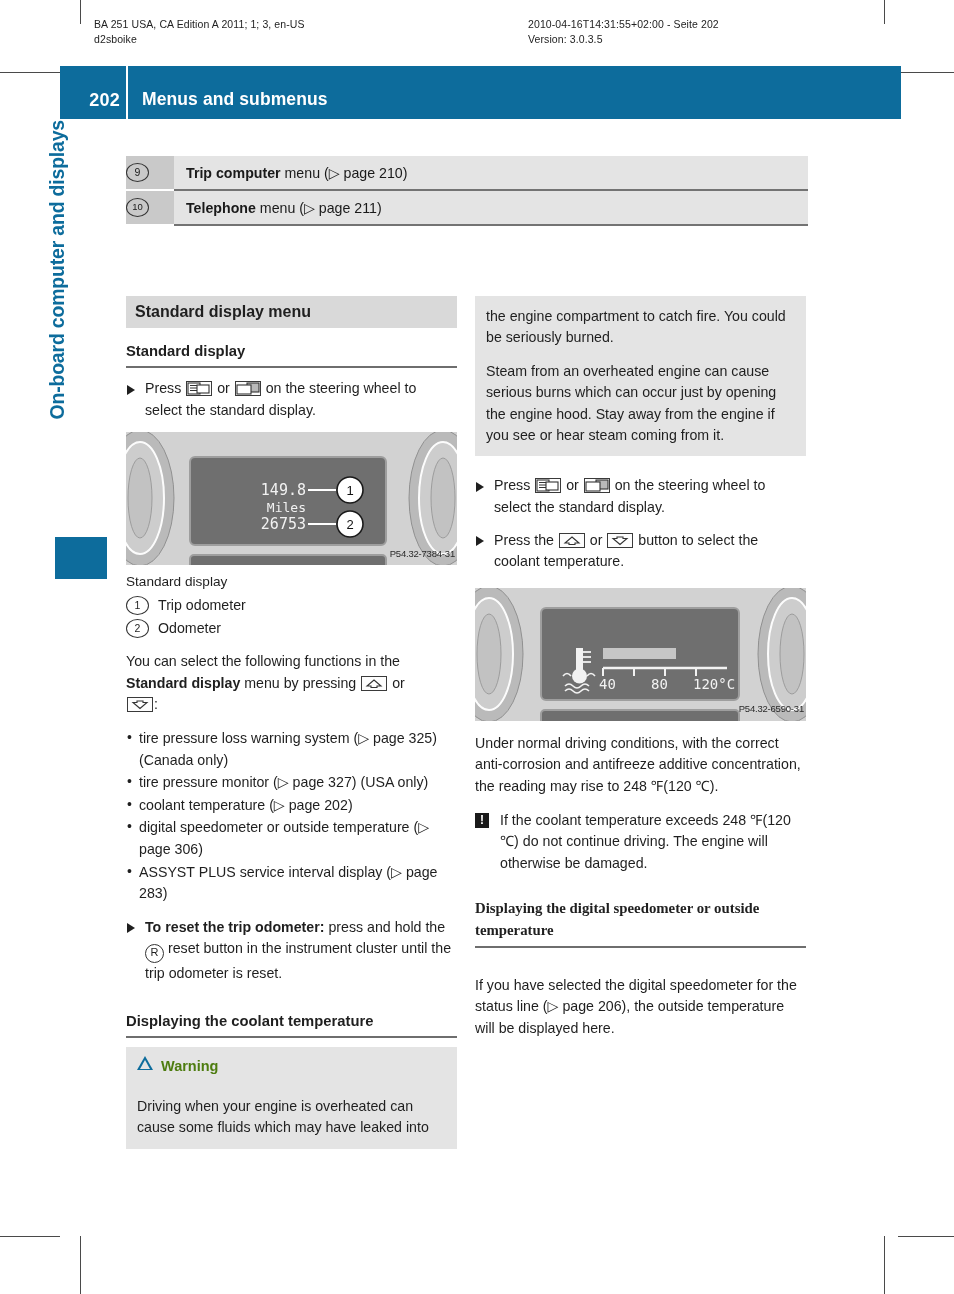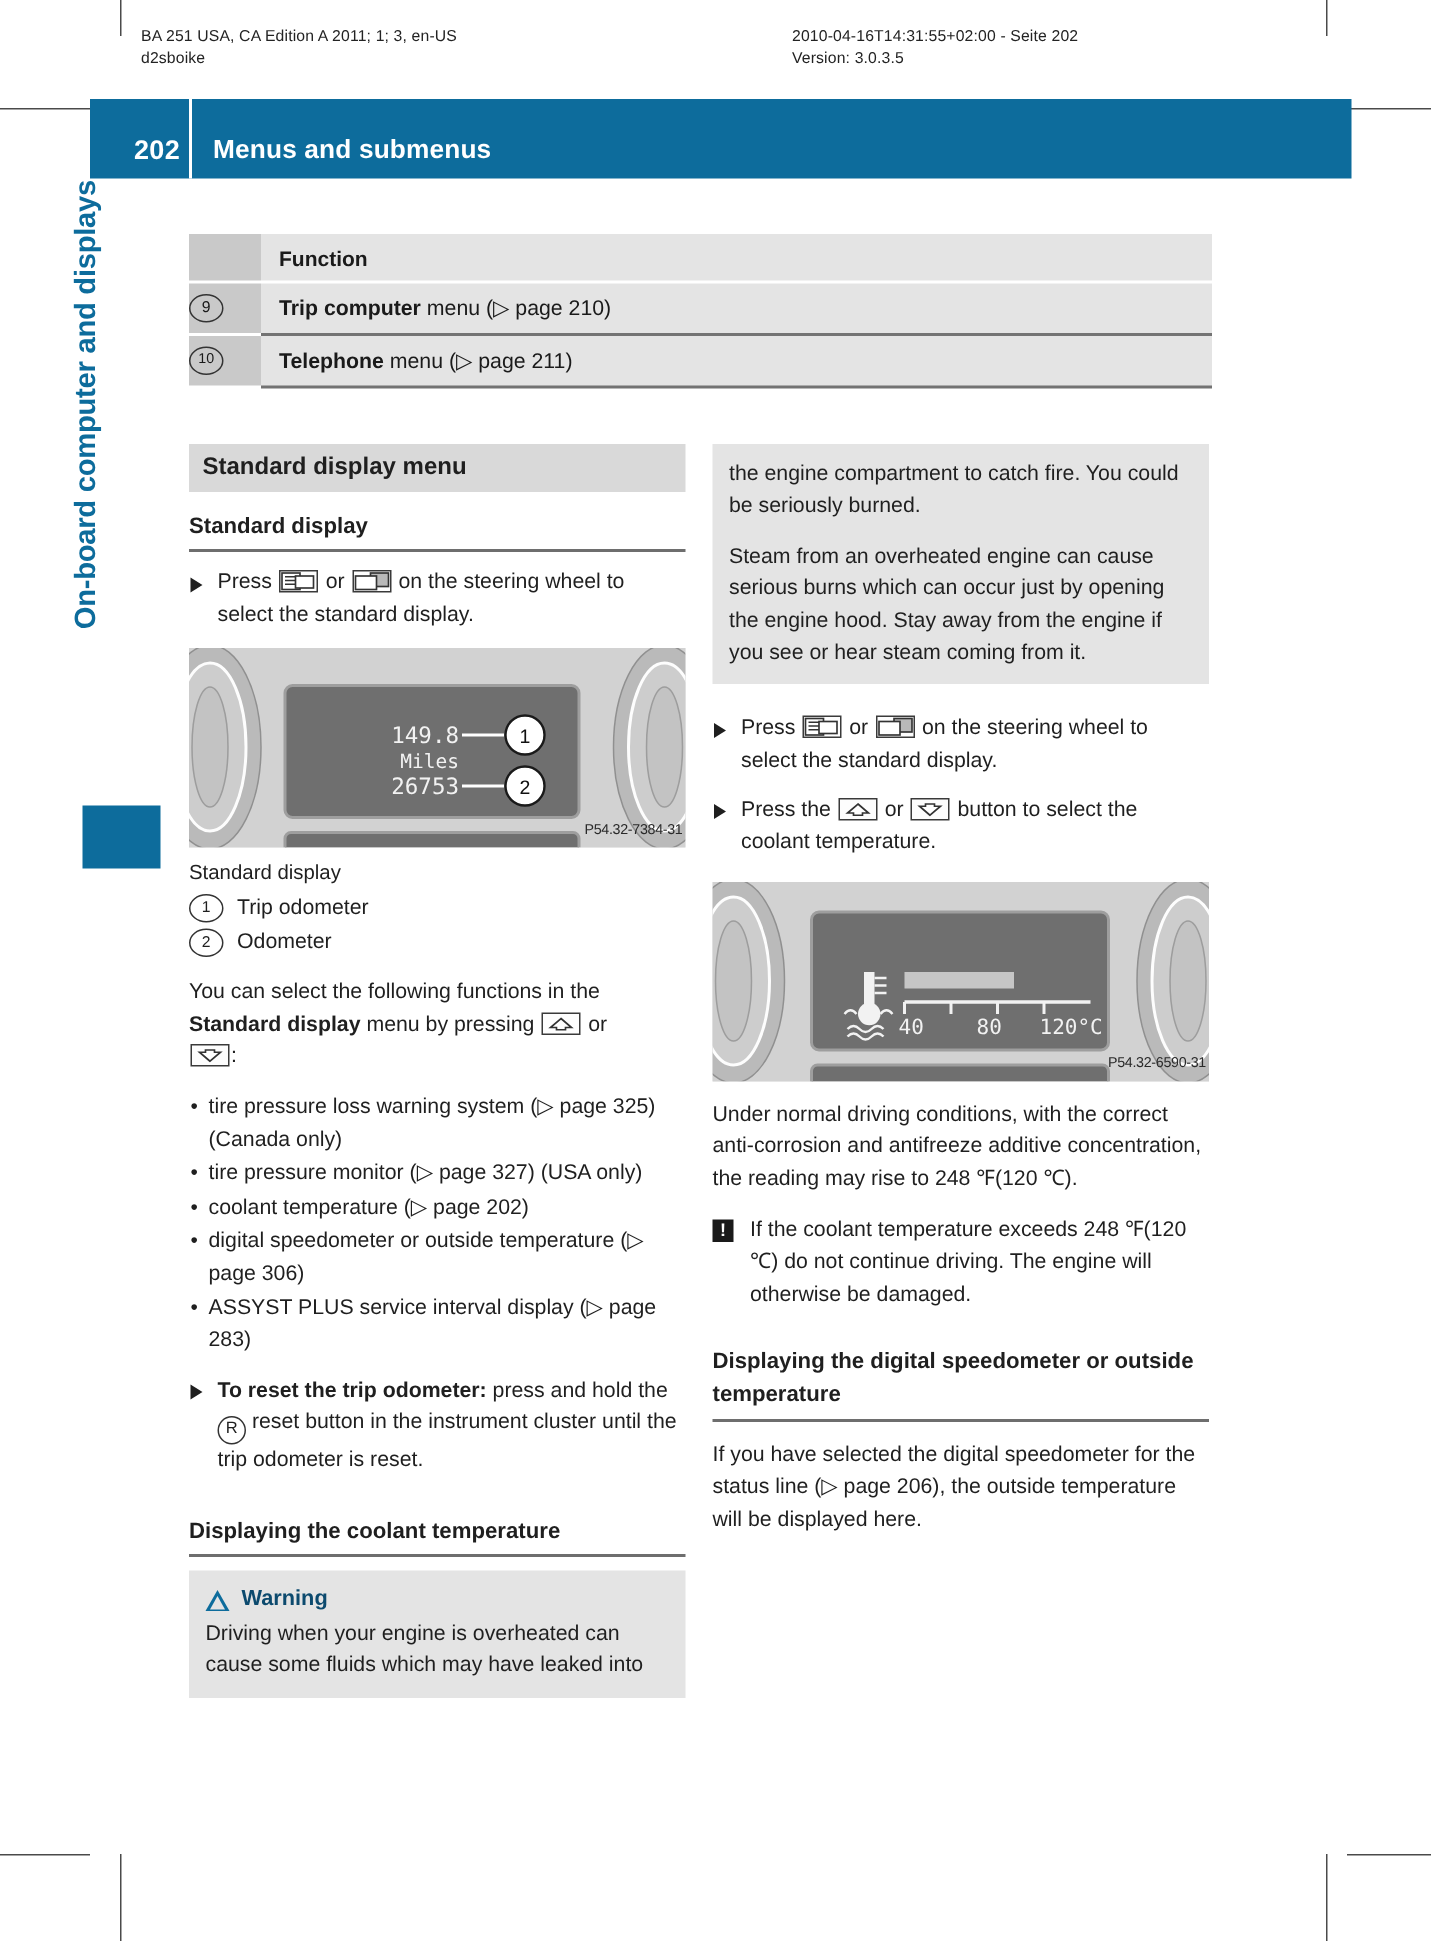--- a/index.html
+++ b/index.html
@@ -280,26 +280,26 @@
   }
 
   
   .warnbox {
     background: #e4e4e4;
     padding: 9px 11px 10px 11px;
     font-size: 14.2px;
     line-height: 21.4px;
   }
   .warn-title {
-    color: #0c4a6e;
+    color: #4d7c0f;
     font-weight: bold;
     font-size: 14.5px;
-    margin-bottom: 1px;
+    margin-bottom: 18px;
     display: flex;
-    align-items: center;
+    align-items: flex-start;
     gap: 8px;
   }
   .warn-tri {
     display: inline-block;
     width: 0; height: 0;
     border-left: 8px solid transparent;
     border-right: 8px solid transparent;
     border-bottom: 14px solid #0d6c9c;
     position: relative;
   }
@@ -358,24 +358,20 @@
 <div class="header-band"></div>
 <div class="header-pagenum">202</div>
 <div class="header-divider"></div>
 <div class="header-title">Menus and submenus</div>
 
 <div class="side-chapter">On-board computer and displays</div>
 <div class="side-tab-mark"></div>
 
 <table class="fn-table">
   <tbody>
-      <tr>
-    <th class="fn-head-num"></th>
-    <th class="fn-head-txt">Function</th>
-  </tr>
   <tr>
     <td class="fn-num-cell">
       <span class="circnum">9</span>
     </td>
     <td class="fn-txt-cell">
       <b>Trip computer</b><span> menu (▷ page 210)</span>
     </td>
   </tr>
   <tr>
     <td class="fn-num-cell">
@@ -541,17 +537,17 @@
     <div class="fig-code">P54.32-6590-31</div>
   </div>
 
   <p style="margin-top:12px;">Under normal driving conditions, with the correct anti-corrosion and antifreeze additive concentration, the reading may rise to 248 ℉(120 ℃).</p>
 
   <div class="notice" style="margin-bottom:24px;">
     <span class="notice-mark">!</span>
     <span>If the coolant temperature exceeds 248 ℉(120 ℃) do not continue driving. The engine will otherwise be damaged.</span>
   </div>
 
-  <div class="sub-head" style="margin-bottom:12px;">Displaying the digital speedometer or outside temperature</div>
+  <div class="sub-head" style="margin-bottom:27px;font-family:Liberation Serif, serif;">Displaying the digital speedometer or outside temperature</div>
 
   <p>If you have selected the digital speedometer for the status line (▷ page 206), the outside temperature will be displayed here.</p>
 
 </div>
 
 </body></html>

